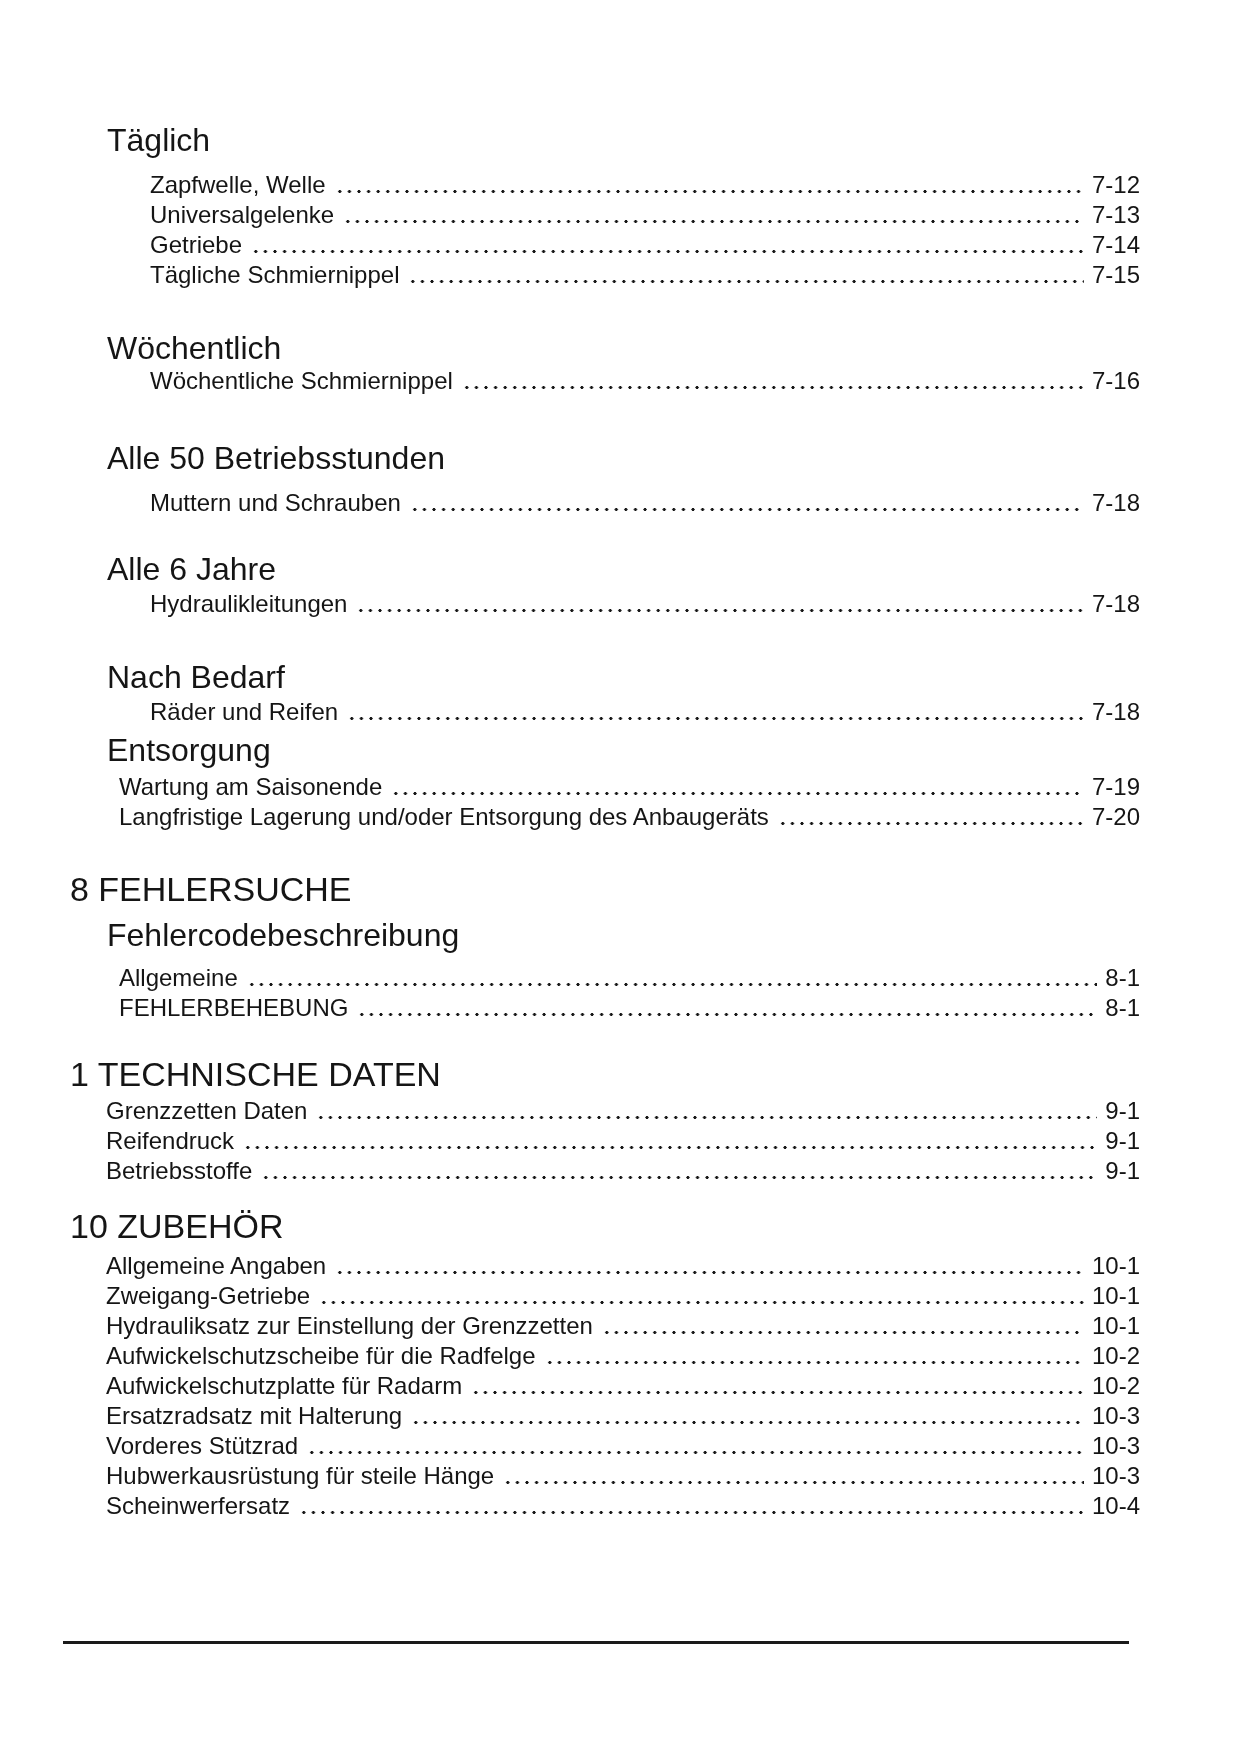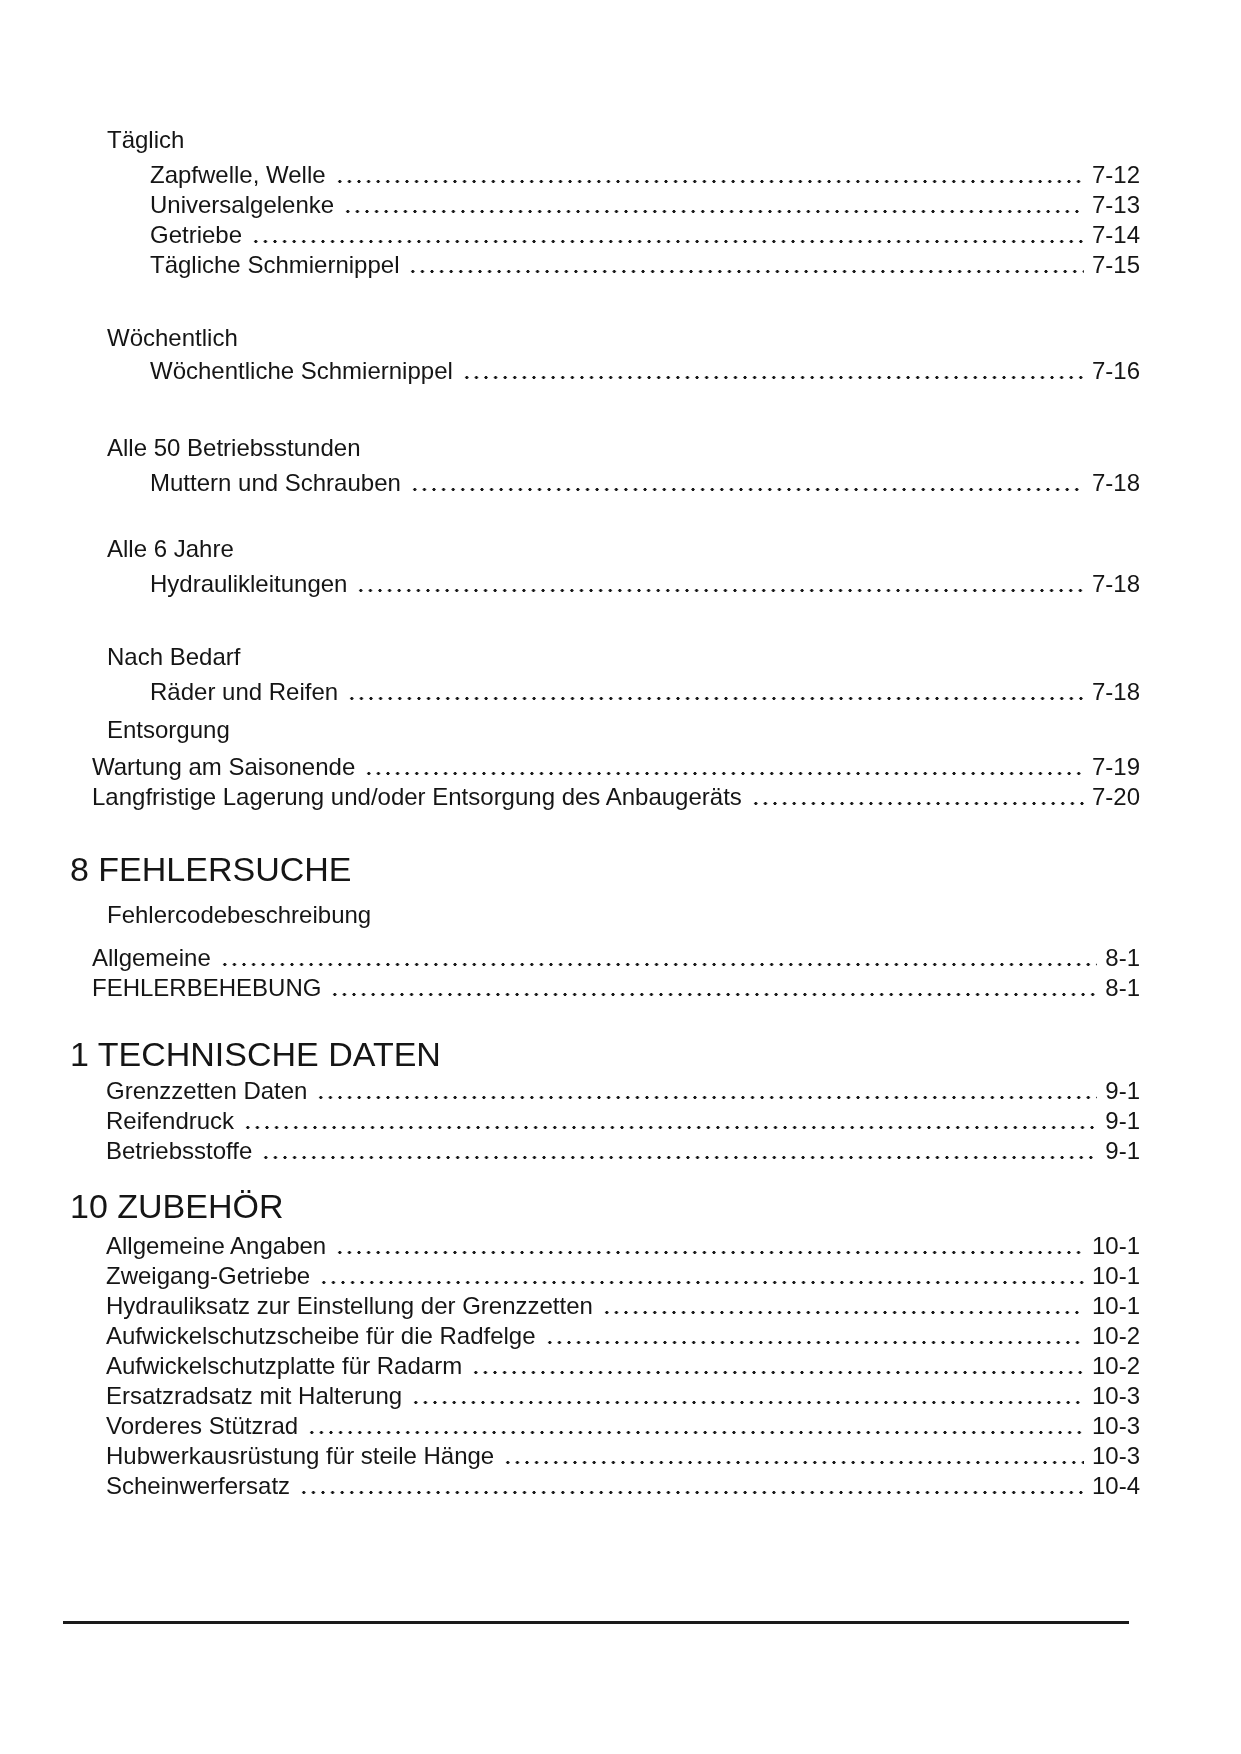--- a/index.html
+++ b/index.html
@@ -10,21 +10,21 @@
     color:#151515;
     font-family:"Liberation Sans", sans-serif;
     overflow:hidden;
     box-sizing:border-box;
   }
   .content{
     width:1140px; 
     box-sizing:border-box;
   }
   .h-section{
-    font-size:24px;
+    font-size:32px;
     line-height:36px;
     font-weight:400;
     padding-left:107px;
     white-space:nowrap;
   }
   .h-chapter{
     font-size:34px;
     line-height:36px;
     font-weight:400;
     padding-left:70px;
@@ -34,34 +34,34 @@
     display:flex;
     align-items:baseline;
     font-size:24px;
     line-height:30px;
     font-weight:400;
   }
   .row .label{white-space:nowrap;}
   .row .pagenum{white-space:nowrap;}
   .lvl1{padding-left:106px;}
   .lvl2{padding-left:150px;}
-  .lvl3{padding-left:92px;}
+  .lvl3{padding-left:119px;}
   .leader{
     flex:1 1 auto;
     align-self:stretch;
     min-width:24px;
     margin:0 8px 0 9px;
     background-image:radial-gradient(circle, #151515 1.35px, rgba(0,0,0,0) 1.8px);
     background-size:9.6px 5px;
     background-repeat:repeat-x;
     background-position:left calc(100% - 6px);
   }
   
   .mt-first{margin-top:122px;}
-  .mt-i6{margin-top:2px;}
+  .mt-i6{margin-top:12px;}
   .mt-i4{margin-top:4px;}
   .mt-i2{margin-top:2px;}
   .mt-i7{margin-top:7px;}
   .mt-i10{margin-top:10px;}
   .mt-h40{margin-top:40px;}
   .mt-h44{margin-top:44px;}
   .mt-h33{margin-top:33px;}
   .mt-h39{margin-top:39px;}
   .mt-h22{margin-top:22px;}
   .mt-h10{margin-top:10px;}

